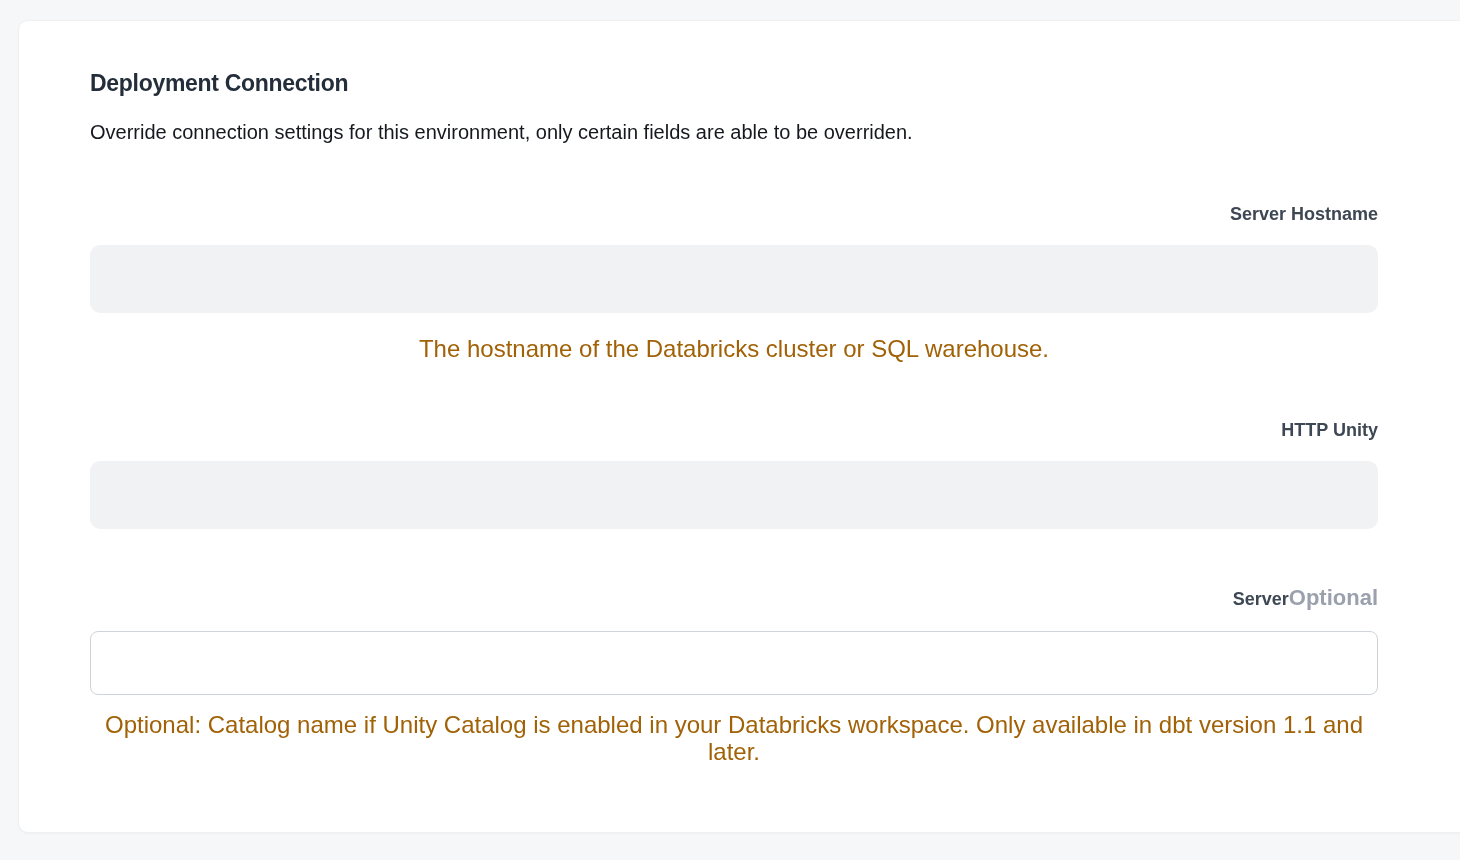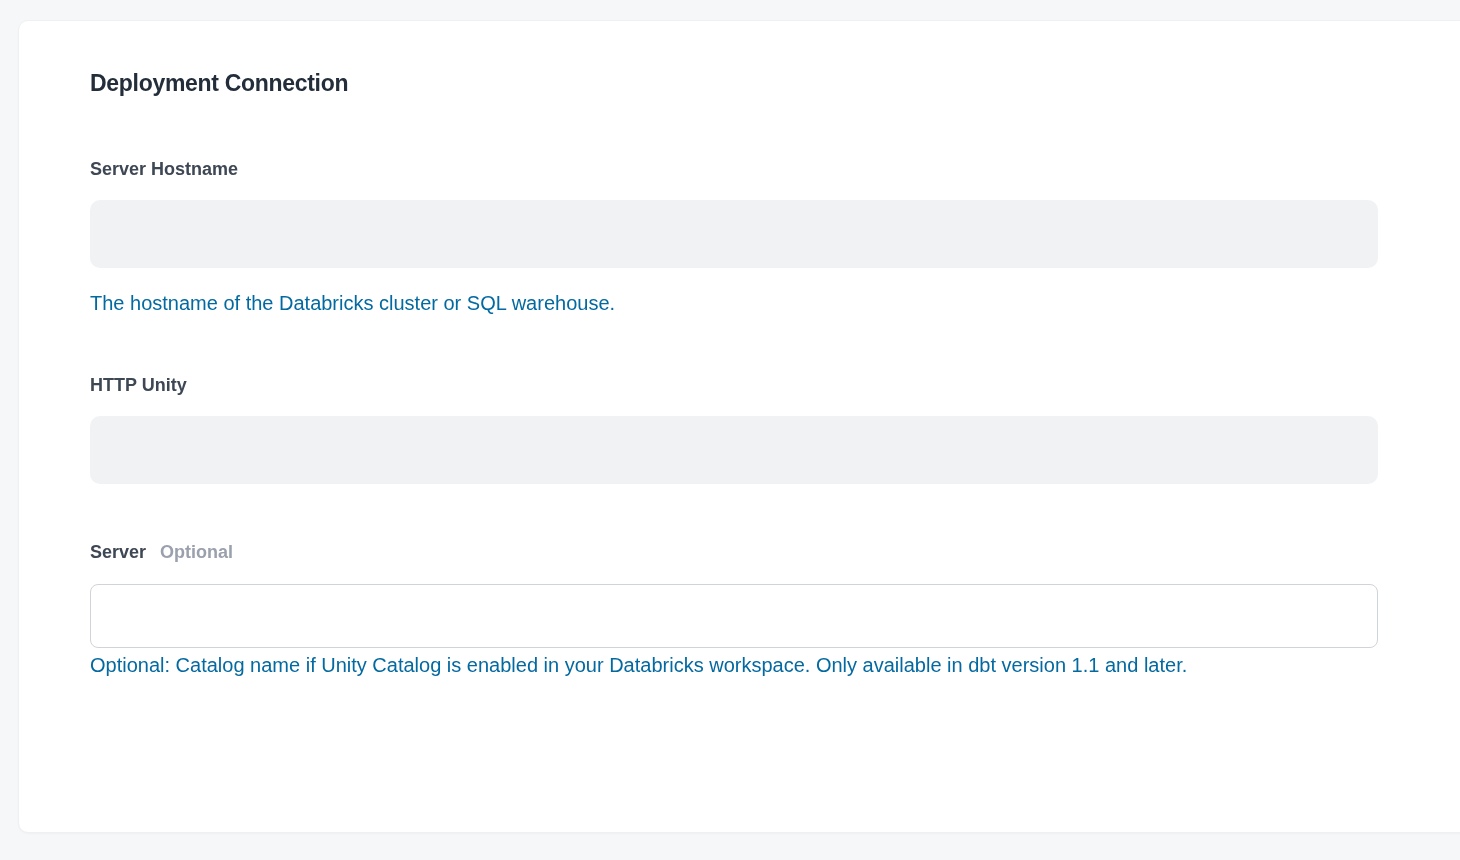--- a/index.html
+++ b/index.html
@@ -42,35 +42,34 @@
     margin-top: 18px;
     font-size: 20px;
     line-height: 27px;
     color: #15191f;
   }
   .field-group {
     margin-top: 57px;
   }
   .label-row {
     display: flex;
-    justify-content: flex-start;
+    justify-content: flex-end;
     align-items: baseline;
   }
   .field-label {
     font-size: 18px;
     line-height: 23px;
     font-weight: 700;
     color: #3e4754;
   }
   .optional-badge {
-    font-size: 18px;
+    font-size: 22px;
     line-height: 23px;
     font-weight: 600;
     color: #9aa1ad;
-    margin-left: 14px;
   }
   .text-input {
     display: block;
     box-sizing: border-box;
     width: 100%;
     font-family: "Liberation Sans", sans-serif;
     font-size: 20px;
     color: #15191f;
     outline: none;
   }
@@ -85,36 +84,38 @@
   .text-input.is-enabled {
     margin-top: 20px;
     height: 64px;
     background: #ffffff;
     border: 1px solid #cfd3da;
     border-radius: 8px;
     padding: 0 18px;
   }
   .help-text {
     margin-top: 22px;
-    font-size: 20px;
+    font-size: 24px;
     line-height: 27px;
-    color: #0369a1;
+    color: #a16207;
+    text-align: center;
   }
   .catalog-group .help-text {
-    margin-top: 4px;
+    margin-top: 16px;
   }
 </style>
 </head>
 <body>
 
 <div class="card">
   <div class="content">
 
     <div class="page-title">Deployment Connection</div>
 
+    <div class="page-subtitle">Override connection settings for this environment, only certain fields are able to be overriden.</div>
 
     <div class="field-group">
       <div class="label-row">
         <span class="field-label">Server Hostname</span>
       </div>
       <input type="text" class="text-input is-disabled" disabled="" value="" style="">
       <div class="help-text">The hostname of the Databricks cluster or SQL warehouse.</div>
     </div>
 
     <div class="field-group">

